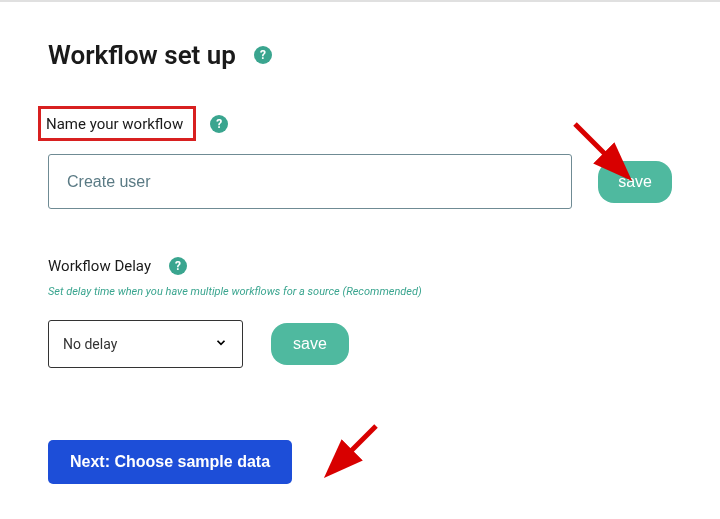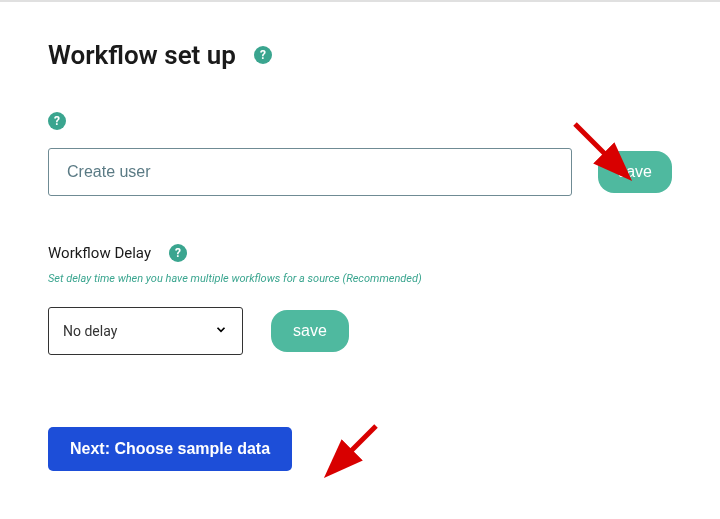--- a/index.html
+++ b/index.html
@@ -64,21 +64,21 @@
       margin-bottom: -5px;
     }
     .input-save-row {
       display: flex;
       align-items: center;
       gap: 26px;
       margin-top: 18px;
     }
     .text-input {
       width: 535px;
-      height: 48px;
+      height: 55px;
       border: 1px solid #6f8b94;
       border-radius: 3px;
       padding: 4px 18px;
       font-size: 16px;
       color: #5a7a84;
       outline: none;
     }
     .text-input::placeholder { color: #7f9aa3; }
     .save-btn {
       background: #4fb99f;
@@ -154,20 +154,23 @@
 <body>
 
 <div class="container">
   <div class="main-title-row">
     <h1 class="main-title">Workflow set up</h1>
     <span class="help-icon">?</span>
   </div>
 
   <div class="section">
     <div class="label-row">
+      <span class="highlight-box">
+        <span class="field-label">Name your workflow</span>
+      </span>
       <span class="help-icon">?</span>
     </div>
     <div class="input-save-row">
       <input type="text" class="text-input" value="Create user" style="">
       <button class="save-btn">save</button>
     </div>
   </div>
 
   <div class="delay-section">
     <div class="delay-label-row">

